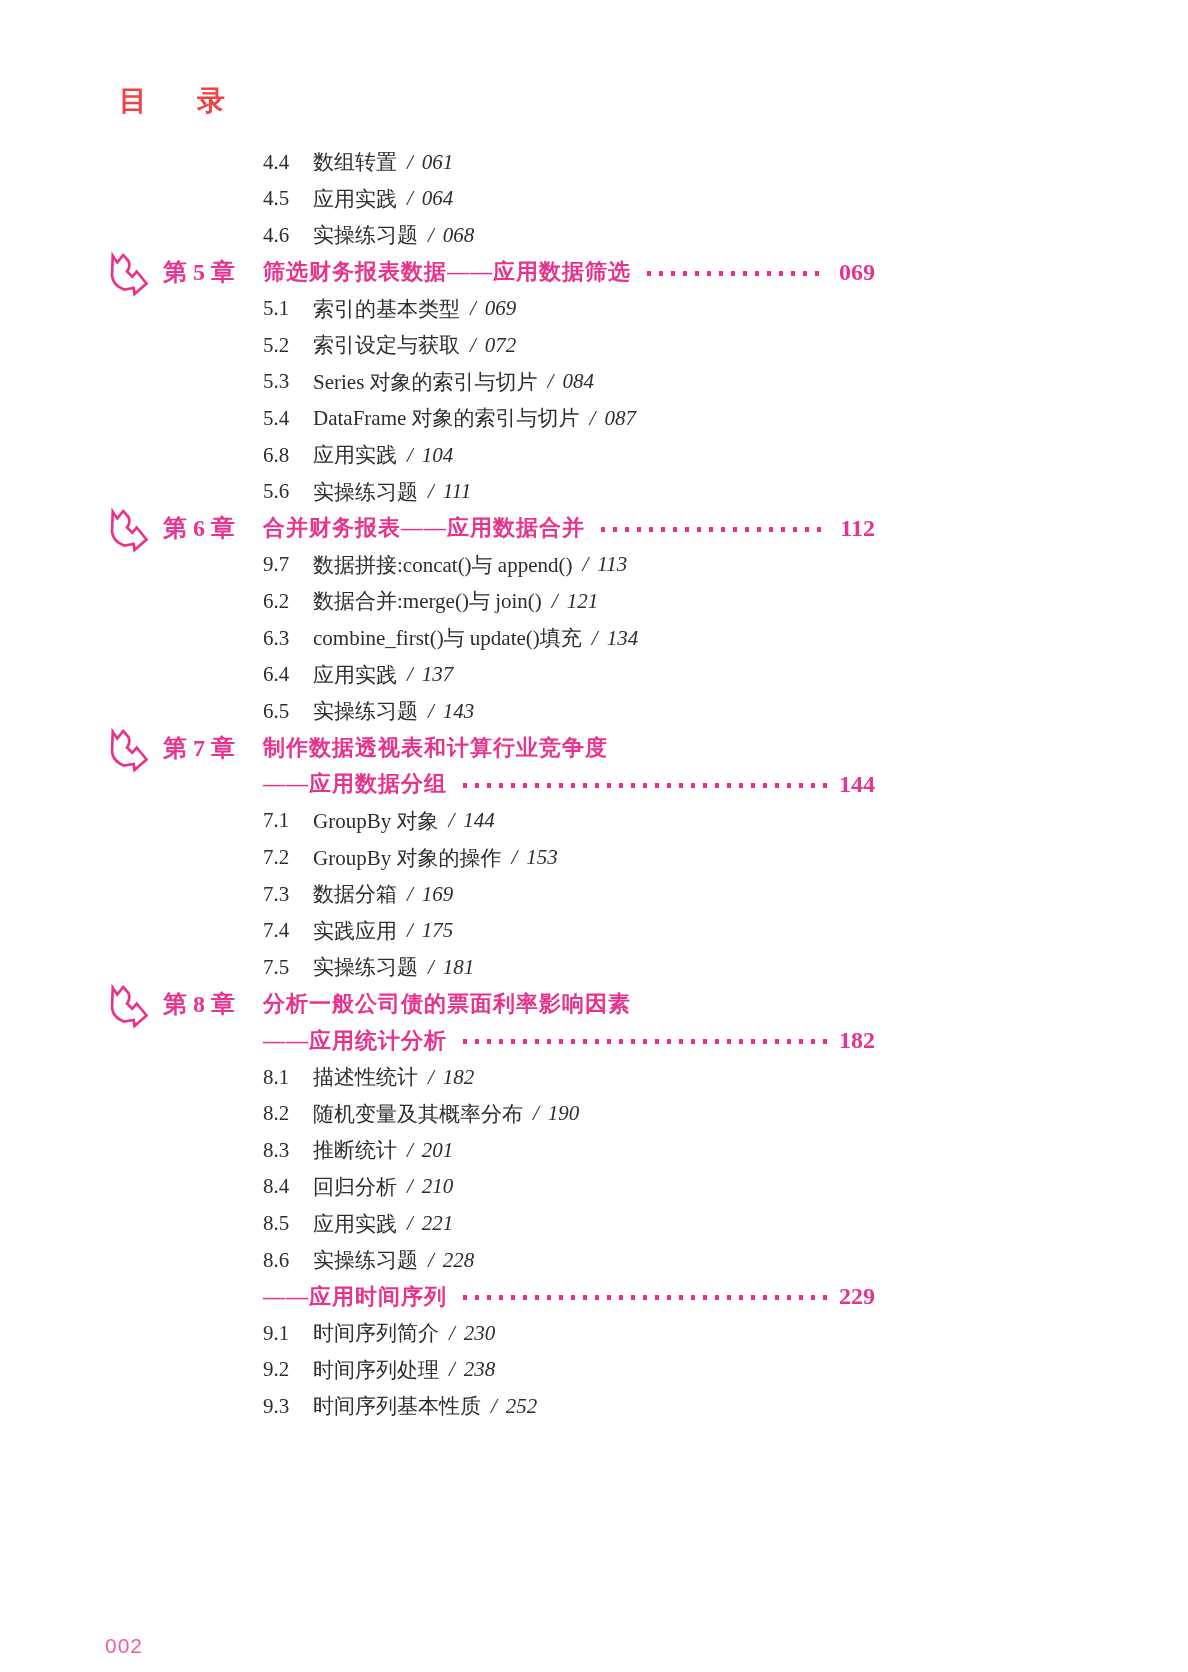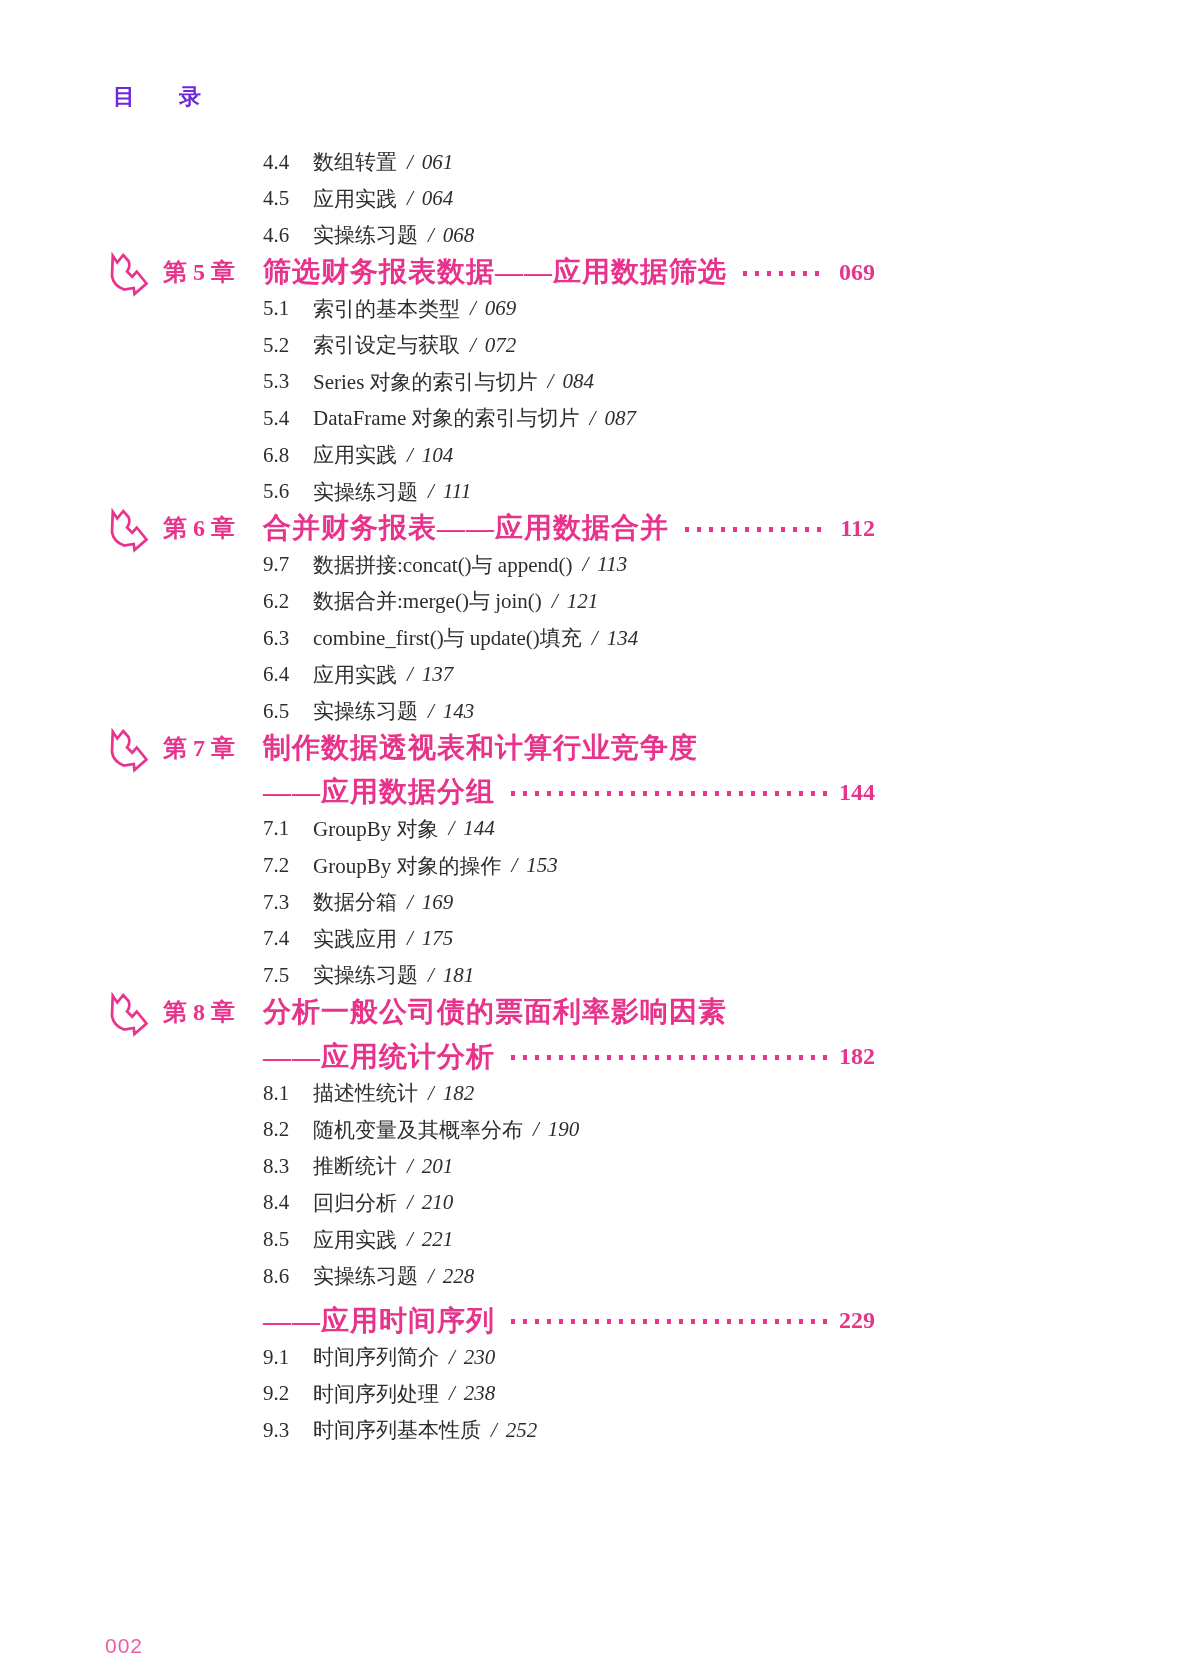--- a/index.html
+++ b/index.html
@@ -2,39 +2,39 @@
 <html><head>
 <meta charset="utf-8">
 <style>
   html,body{margin:0;padding:0;}
   body{
     width:1188px;height:1672px;position:relative;background:#ffffff;
     font-family:"Liberation Serif","DejaVu Serif",serif;
     overflow:hidden;
   }
   .toc-header{
-    position:absolute;left:113px;top:82px;
+    position:absolute;left:119px;top:82px;
     font-family:"Liberation Sans","DejaVu Sans",sans-serif;
-    font-weight:700;font-size:22px;color:#6d28d9;letter-spacing:11px;
+    font-weight:700;font-size:28px;color:#ef4444;letter-spacing:11px;
   }
   .toc-list{position:absolute;left:105px;top:144px;width:770px;}
   .row{height:36.6px;display:flex;align-items:center;white-space:nowrap;}
   
   .item{padding-left:158px;font-size:21px;color:#2d2d2d;}
   .item .num{display:inline-block;width:50px;}
   .sep{font-style:italic;margin:0 9px 0 10px;color:#2d2d2d;}
   .ipg{font-style:italic;color:#2d2d2d;}
   
   .chapter{
     position:relative;padding-left:58px;color:#e7338c;
     font-family:Liberation Serif, serif;font-weight:700;
   }
-  .chapter.l2{padding-left:158px;margin-top:8px;}
+  .chapter.l2{padding-left:158px;}
   .ch-label{display:inline-block;width:100px;font-size:24px;flex:0 0 100px;}
-  .ch-title{font-size:28px;letter-spacing:1px;}
+  .ch-title{font-size:22px;letter-spacing:1px;}
   .leader{
     flex:1 1 auto;height:5px;align-self:center;margin:2px 12px 0 16px;
     background:repeating-linear-gradient(90deg,#e7338c 0 4px,transparent 4px 12px);
   }
   .ch-page{font-size:24px;flex:0 0 auto;}
   .ch-icon{position:absolute;left:-2px;top:-5px;width:48px;height:54px;}
   .footer{
     position:absolute;left:105px;top:1634px;
     font-family:"Liberation Sans","DejaVu Sans",sans-serif;
     font-size:21px;color:#ec5fa4;letter-spacing:1px;

